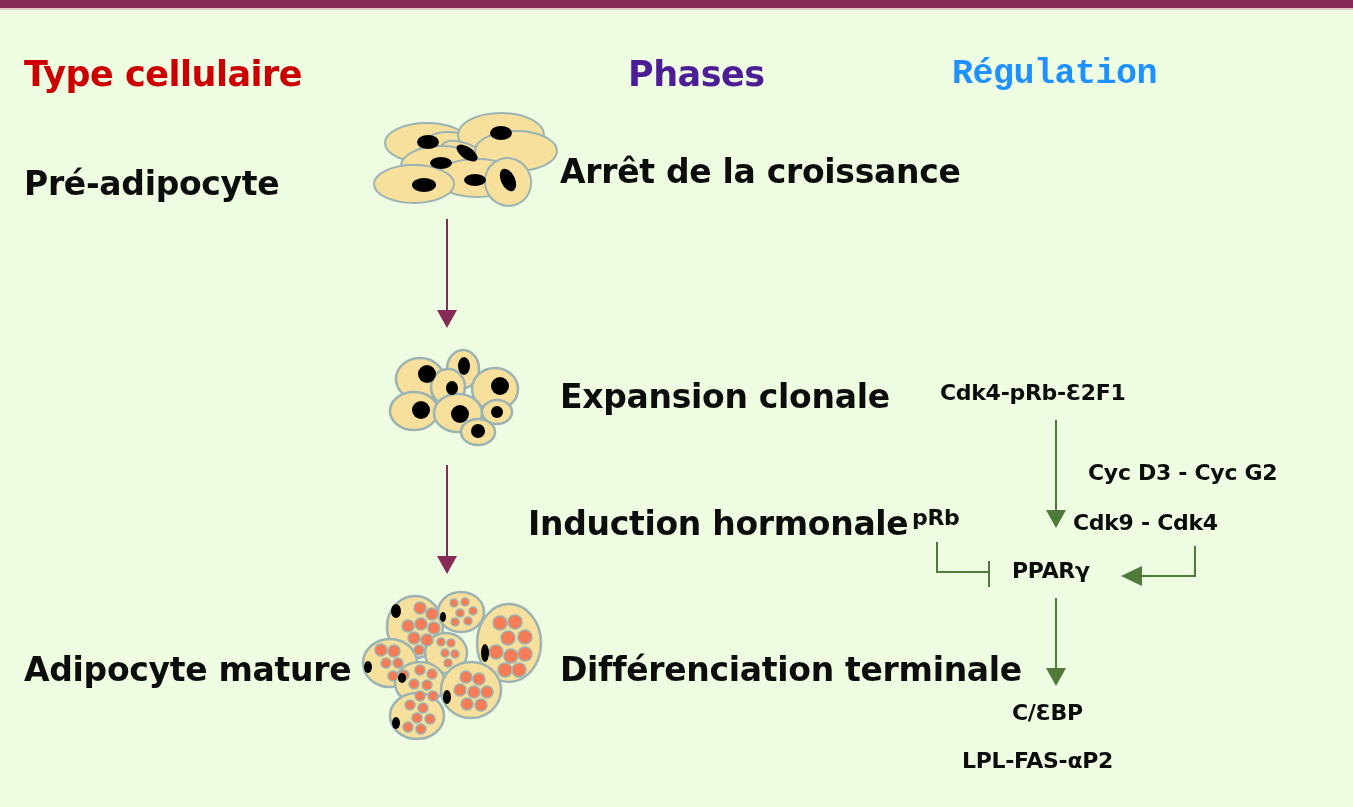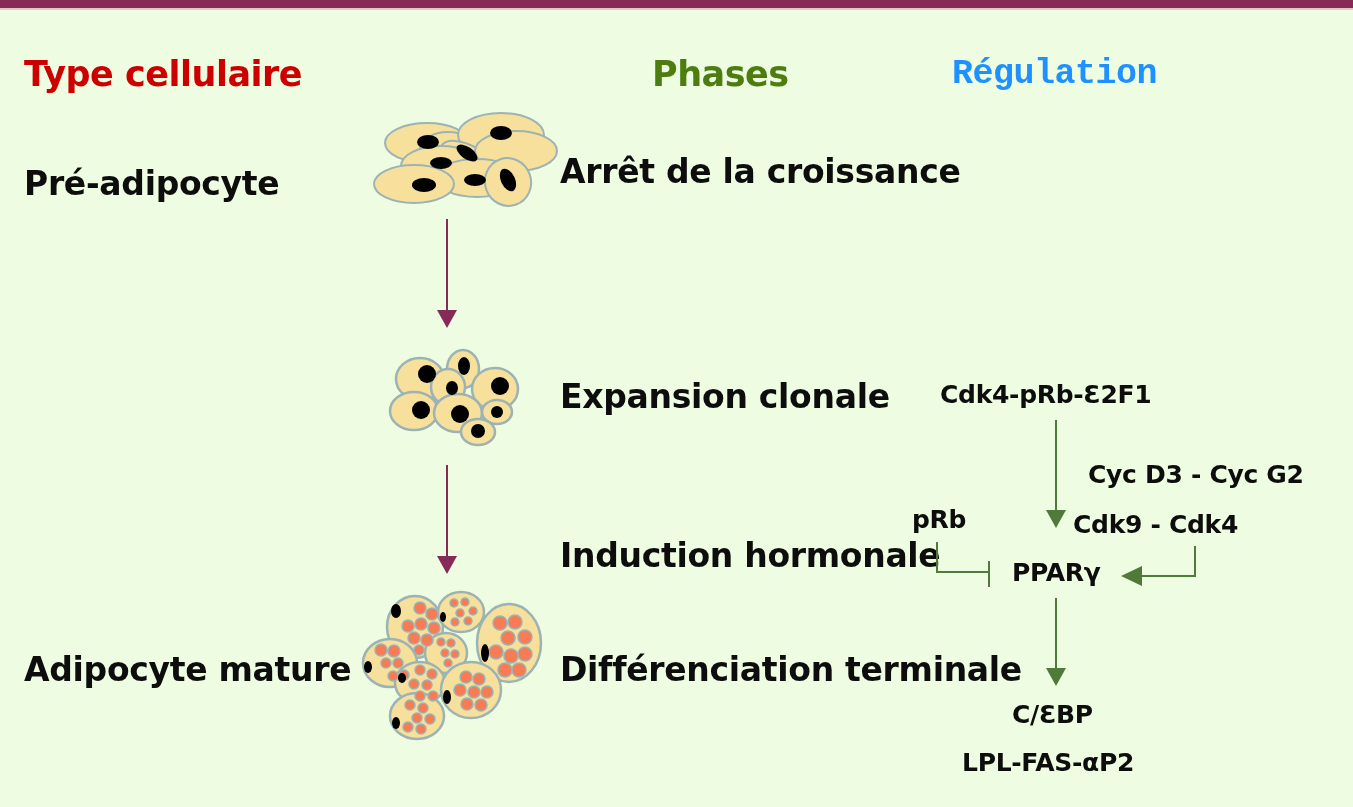--- a/index.html
+++ b/index.html
@@ -7,39 +7,39 @@
       width: 1353px; height: 807px; overflow: hidden;
       background: #eefde2;
       font-family: "DejaVu Sans", sans-serif;
       position: relative;
     }
     .topbar { position: absolute; left: 0; top: 0; width: 1353px; height: 8px; background: #862a57; }
     .topbar-shadow { position: absolute; left: 0; top: 8px; width: 1353px; height: 2px; background: #e3c8c8; }
     .txt { position: absolute; font-weight: bold; white-space: nowrap; color: #0d0d0d; }
     .hdr { font-size: 35px; top: 54px; letter-spacing: -0.5px; }
     .lbl { font-size: 33px; letter-spacing: -0.3px; }
-    .reg { font-size: 25px; letter-spacing: -0.3px; }
+    .reg { font-size: 22px; letter-spacing: -0.3px; }
     svg.layer { position: absolute; left: 0; top: 0; }
   </style>
 </head>
 <body>
 
 <div class="topbar"></div>
 <div class="topbar-shadow"></div>
 
 <div class="txt hdr" style="left:24px; color:#cc0000;">Type cellulaire</div>
-<div class="txt hdr" style="left:652px; color:#4d7c0f;">Phases</div>
+<div class="txt hdr" style="left:628px; color:#4c1d95;">Phases</div>
 <div class="txt hdr" style="left:952px; color:#1e90ff;font-family:Liberation Mono, monospace;">Régulation</div>
 
 <div class="txt lbl" style="left:24px; top:164px;">Pré-adipocyte</div>
 <div class="txt lbl" style="left:24px; top:650px;">Adipocyte mature</div>
 
 <div class="txt lbl" style="left:560px; top:152px;">Arrêt de la croissance</div>
 <div class="txt lbl" style="left:560px; top:377px;">Expansion clonale</div>
-<div class="txt lbl" style="left:560px; top:504px;margin-top:32px;">Induction hormonale</div>
+<div class="txt lbl" style="left:528px; top:504px;">Induction hormonale</div>
 <div class="txt lbl" style="left:560px; top:650px;">Différenciation terminale</div>
 
 <div class="txt reg" style="left:940px; top:380px;">Cdk4-pRb-Ɛ2F1</div>
 <div class="txt reg" style="left:1088px; top:460px;">Cyc D3 - Cyc G2</div>
 <div class="txt reg" style="left:1073px; top:510px;">Cdk9 - Cdk4</div>
 <div class="txt reg" style="left:912px; top:505px;">pRb</div>
 <div class="txt reg" style="left:1012px; top:558px;">PPARγ</div>
 <div class="txt reg" style="left:1012px; top:700px;">C/ƐBP</div>
 <div class="txt reg" style="left:962px; top:748px;">LPL-FAS-αP2</div>
 

